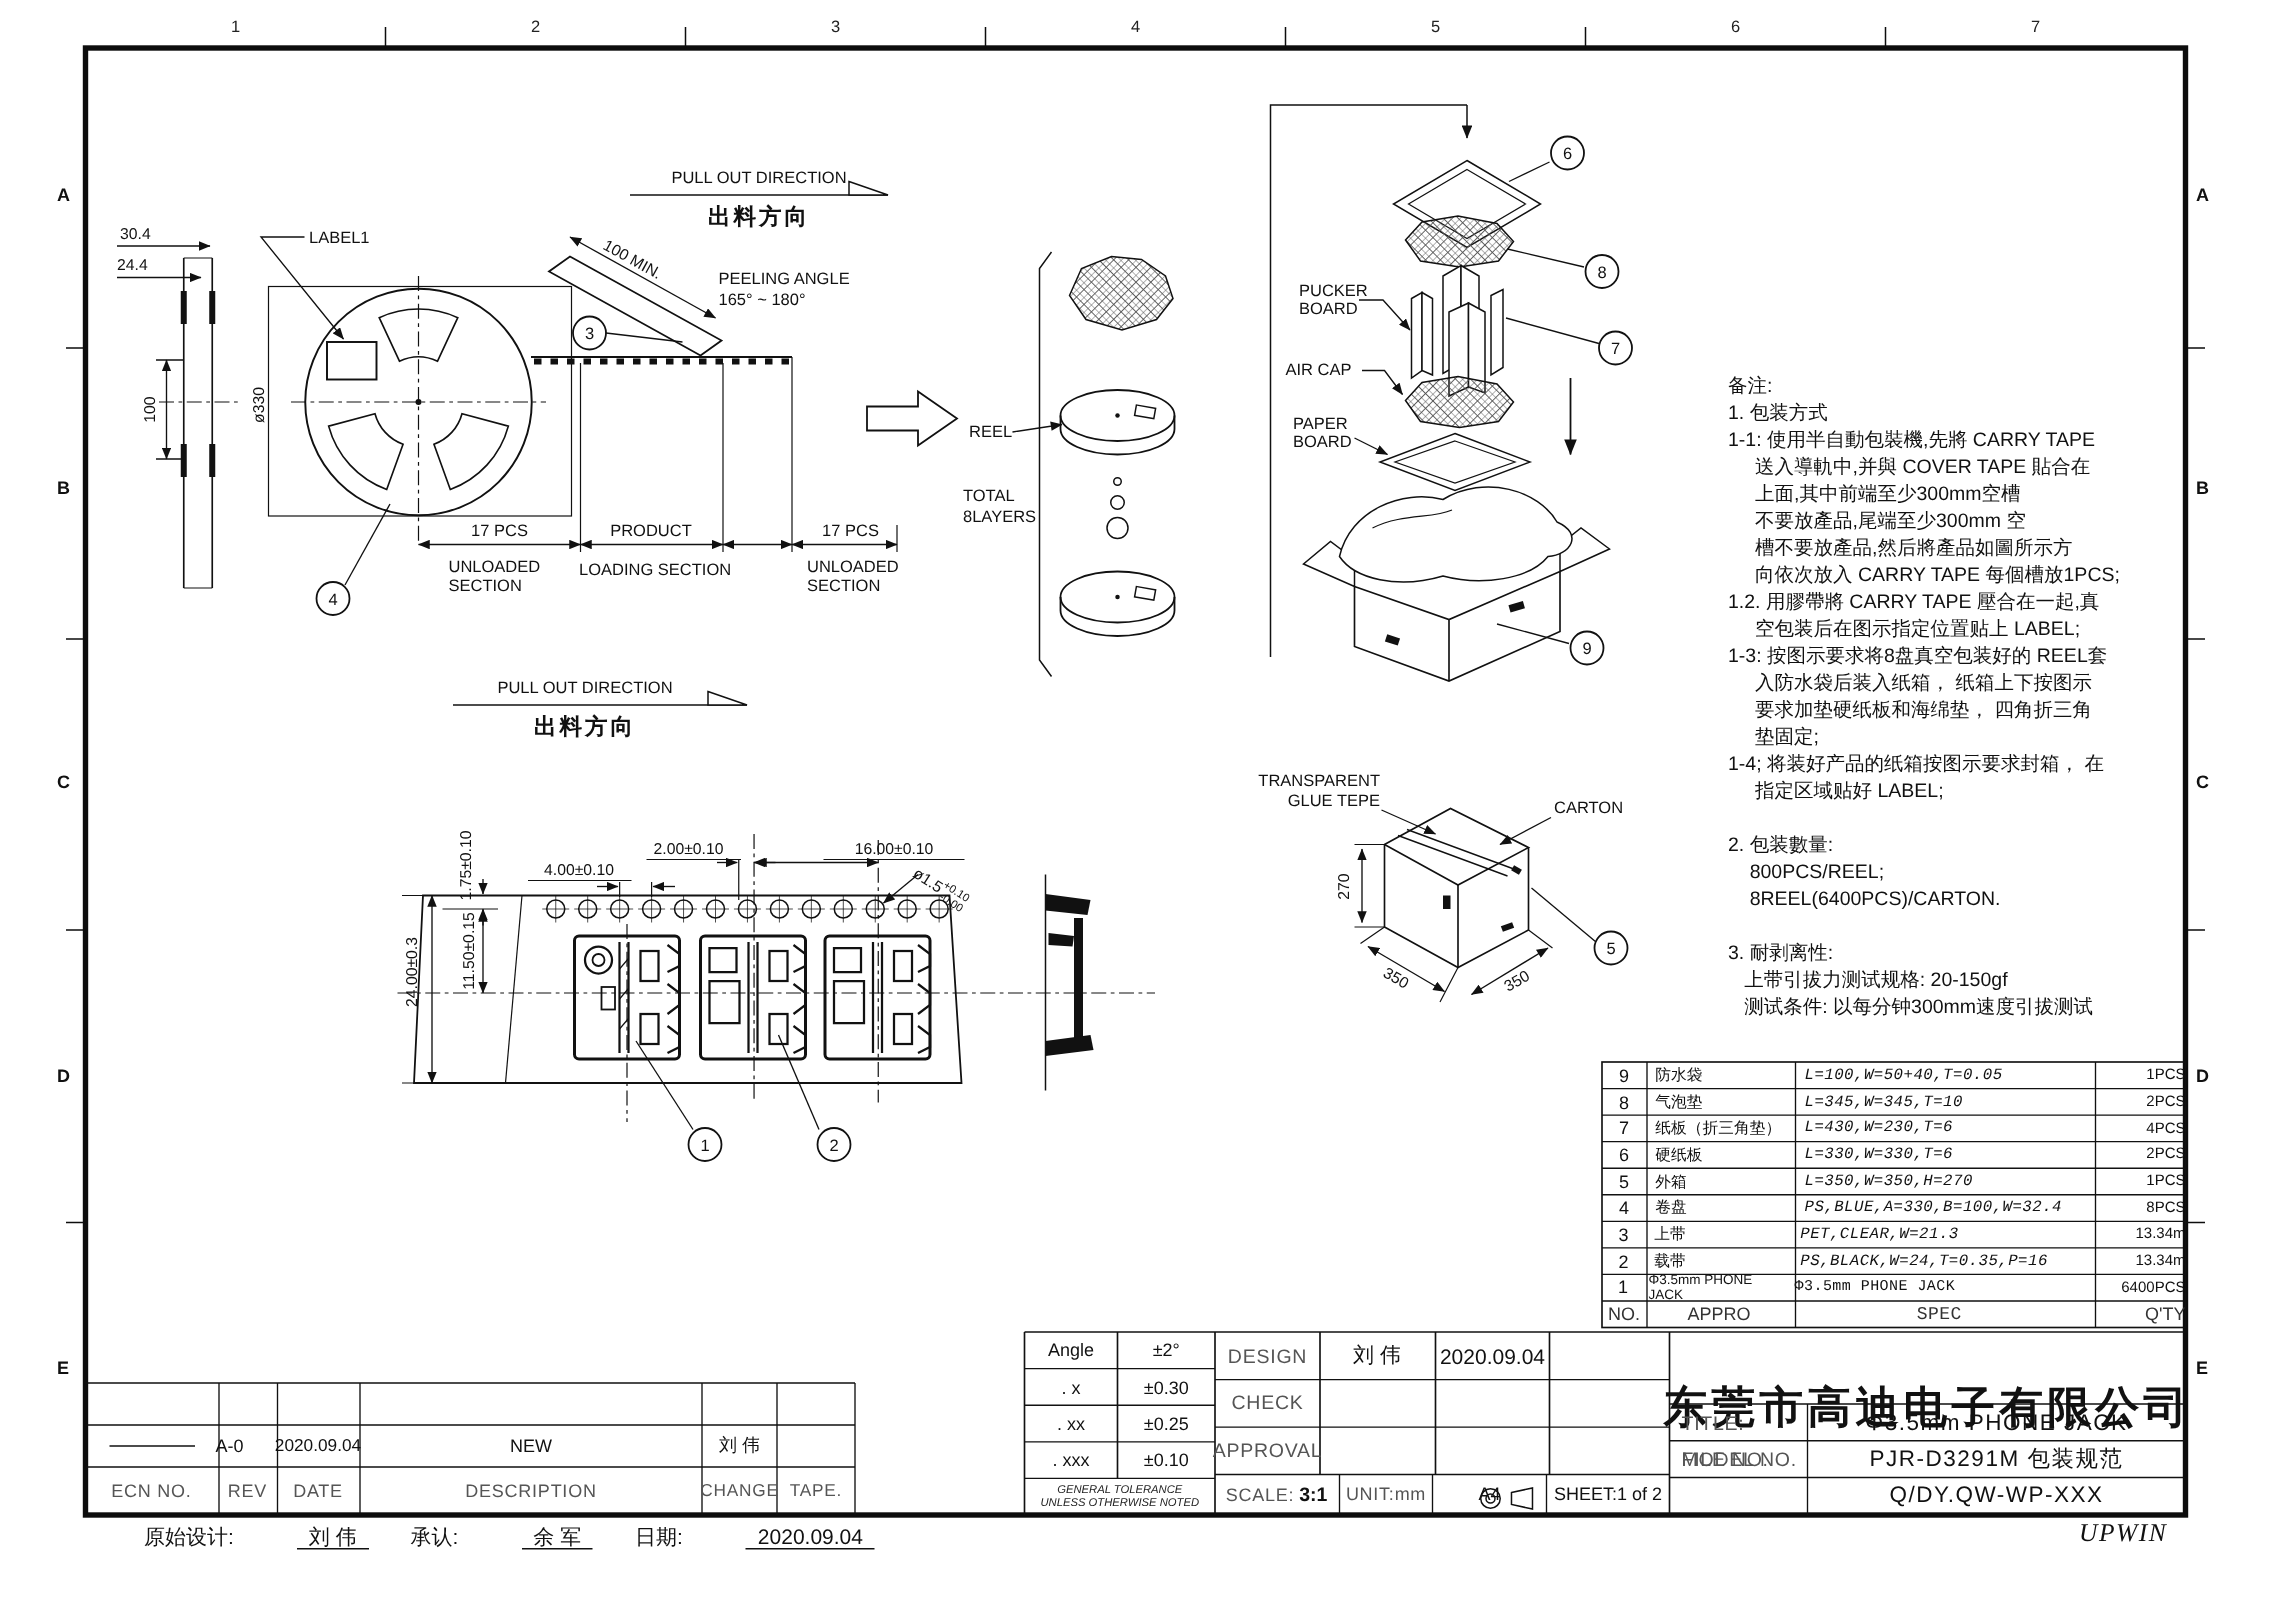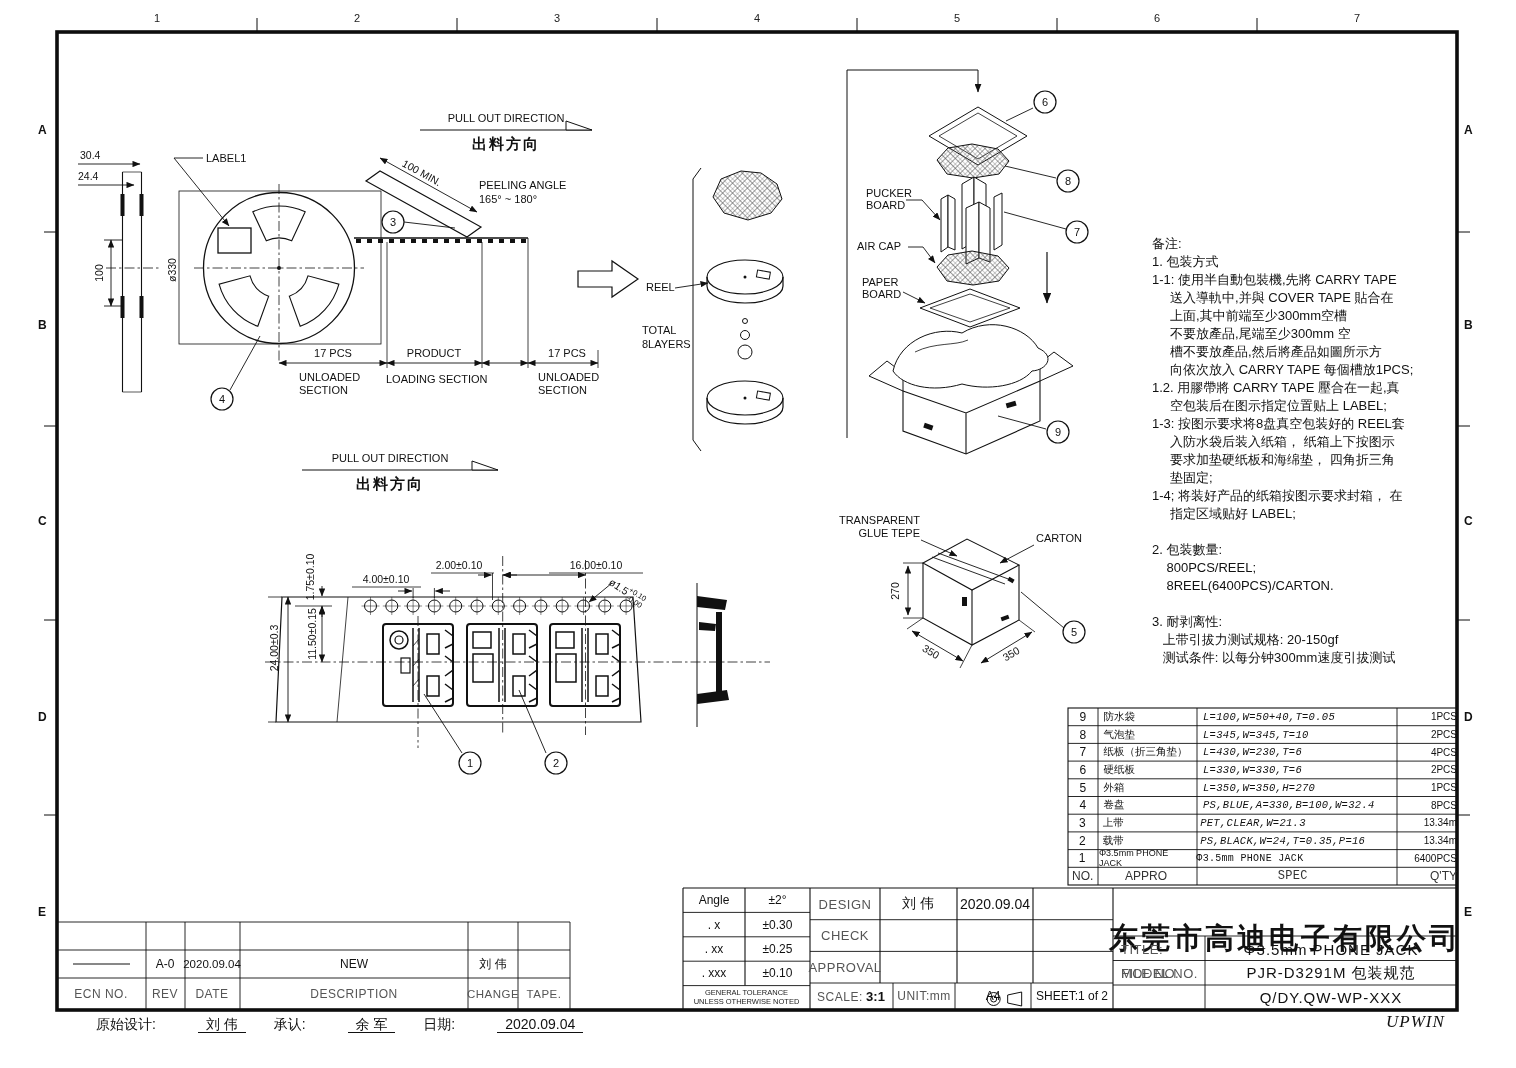--- a/index.html
+++ b/index.html
@@ -6,40 +6,40 @@
   #page{position:relative;width:1516px;height:1068px;background:#ffffff;overflow:hidden;
         font-family:"Liberation Sans", sans-serif;color:#111;}
   svg{position:absolute;left:0;top:0;}
   svg text{fill:#111;font-family:"Liberation Sans", sans-serif;font-size:11px;}
   .mid{text-anchor:middle}.endt{text-anchor:end}
   .cn{font-size:15px;letter-spacing:2px;font-weight:bold}
   .dim{font-size:10.5px}
   
   .t{position:absolute;transform:translate(-50%,-50%);white-space:nowrap;font-size:12px;}
   .tl{position:absolute;transform:translate(0,-50%);white-space:nowrap;font-size:12px;}
-  #notes{position:absolute;left:1152px;top:235px;width:312px;white-space:pre;
+  #notes{position:absolute;left:1152px;top:248px;width:312px;white-space:pre;
          font-size:13px;line-height:18px;}
   
   #parts{position:absolute;left:1068px;top:708px;width:389px;height:177px;display:flex;flex-direction:column;font-size:11px;}
   #parts-rows{display:contents}
   .prow{height:17.7px;display:flex;align-items:center;}
   .pc1{width:30px;text-align:center;font-size:12px;}
   .pc2{width:99px;padding-left:6px;box-sizing:border-box;font-size:10.5px;}
   .pc3{width:200px;padding-left:8px;box-sizing:border-box;font-style:italic;font-size:10.5px;letter-spacing:.3px;font-family:Liberation Mono, monospace;}
   .pc4{flex:1;text-align:center;font-size:10px;margin-left:39px;}
   #parts-rows .prow:last-child .pc2{font-size:9px;padding-left:3px;}
   #parts-rows .prow:last-child .pc3{font-style:normal;font-size:10px;}
   .phead .pc1,.phead .pc2,.phead .pc3,.phead .pc4{font-style:normal;font-size:12px;text-align:center;padding:0;color:#333;}
   
   #tol{position:absolute;left:683px;top:888px;width:127px;height:97.6px;display:flex;flex-direction:column;}
   .trow{flex:1;display:flex;align-items:center;font-size:12px;}
   .tk{width:62px;text-align:center;}
   .tv{width:65px;text-align:center;}
   #tolnote{position:absolute;left:683px;top:985px;width:127px;height:25px;display:flex;flex-direction:column;
-           align-items:center;justify-content:center;font-size:7.5px;color:#222;line-height:8.5px;}
+           align-items:center;justify-content:center;font-size:7.5px;color:#222;line-height:8.5px;font-style:italic;}
   .lab{color:#555;font-size:13px;letter-spacing:.5px;}
   .big-cn{position:absolute;left:1285px;top:939px;transform:translate(-50%,-50%);font-size:29px;font-weight:600;letter-spacing:3px;white-space:nowrap;}
   .tbval{font-size:15px;letter-spacing:1px;font-weight:500;}
   #a4cell{position:absolute;left:993px;top:996px;transform:translate(-50%,-50%);display:flex;align-items:center;gap:4px;font-size:12px;}
   
   #zones-top{position:absolute;left:57px;top:12px;width:1400px;display:flex;justify-content:space-around;font-size:11px;color:#222;}
   .zcol{position:absolute;top:32px;height:978px;display:flex;flex-direction:column;justify-content:space-around;font-size:12px;font-weight:bold;color:#111;}
   #zones-left{left:38px;} #zones-right{left:1464px;}
   #footer{position:absolute;left:60px;top:1016px;font-size:14px;}
   #footer .un{border-bottom:1px solid #111;padding:0 8px;}
@@ -477,21 +477,21 @@
 <span class="t" style="left:1072px;top:996px;font-size:12px">SHEET:1 of 2</span>
 
 <div class="big-cn">东莞市高迪电子有限公司</div>
 <span class="tl lab" style="left:1121px;top:949px">TITLE:</span>
 <span class="t tbval" style="left:1331px;top:949px">Φ3.5mm PHONE JACK</span>
 <span class="tl lab" style="left:1121px;top:973px">MODEL NO.</span>
 <span class="t tbval" style="left:1331px;top:973px">PJR-D3291M 包装规范</span>
 <span class="tl lab" style="left:1121px;top:973px">FILE NO.</span>
 <span class="t tbval" style="left:1331px;top:997px">Q/DY.QW-WP-XXX</span>
 
-<span class="t" style="left:165px;top:964px">A-0</span>
+<span class="t" style="left:153px;top:964px">A-0</span>
 <span class="t" style="left:212px;top:964px;font-size:11.5px">2020.09.04</span>
 <span class="t" style="left:354px;top:964px">NEW</span>
 <span class="t" style="left:493px;top:964px">刘 伟</span>
 <span class="t lab" style="left:101px;top:994px;font-size:12px">ECN NO.</span>
 <span class="t lab" style="left:165px;top:994px;font-size:12px">REV</span>
 <span class="t lab" style="left:212px;top:994px;font-size:12px">DATE</span>
 <span class="t lab" style="left:354px;top:994px;font-size:12px">DESCRIPTION</span>
 <span class="t lab" style="left:493px;top:994px;font-size:11.5px">CHANGE</span>
 <span class="t lab" style="left:544px;top:994px;font-size:11.5px">TAPE.</span>
 

